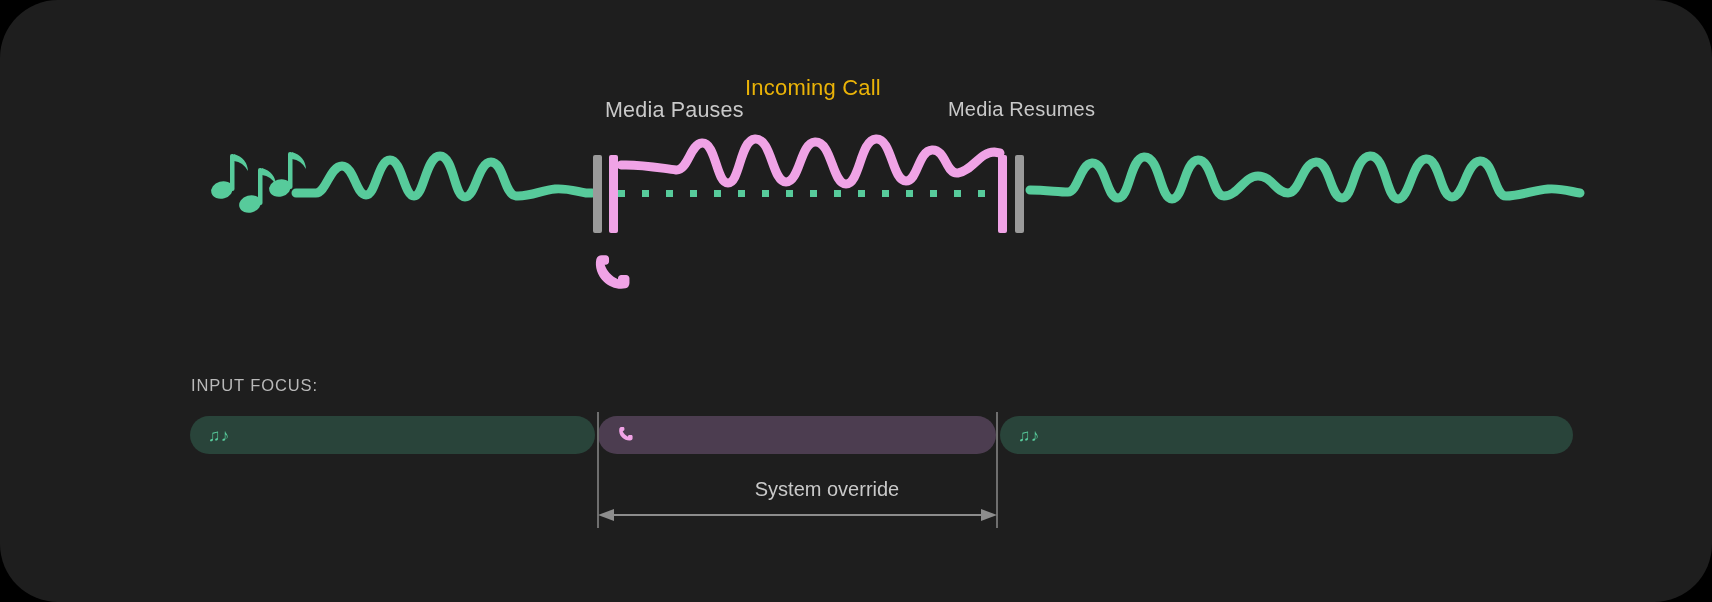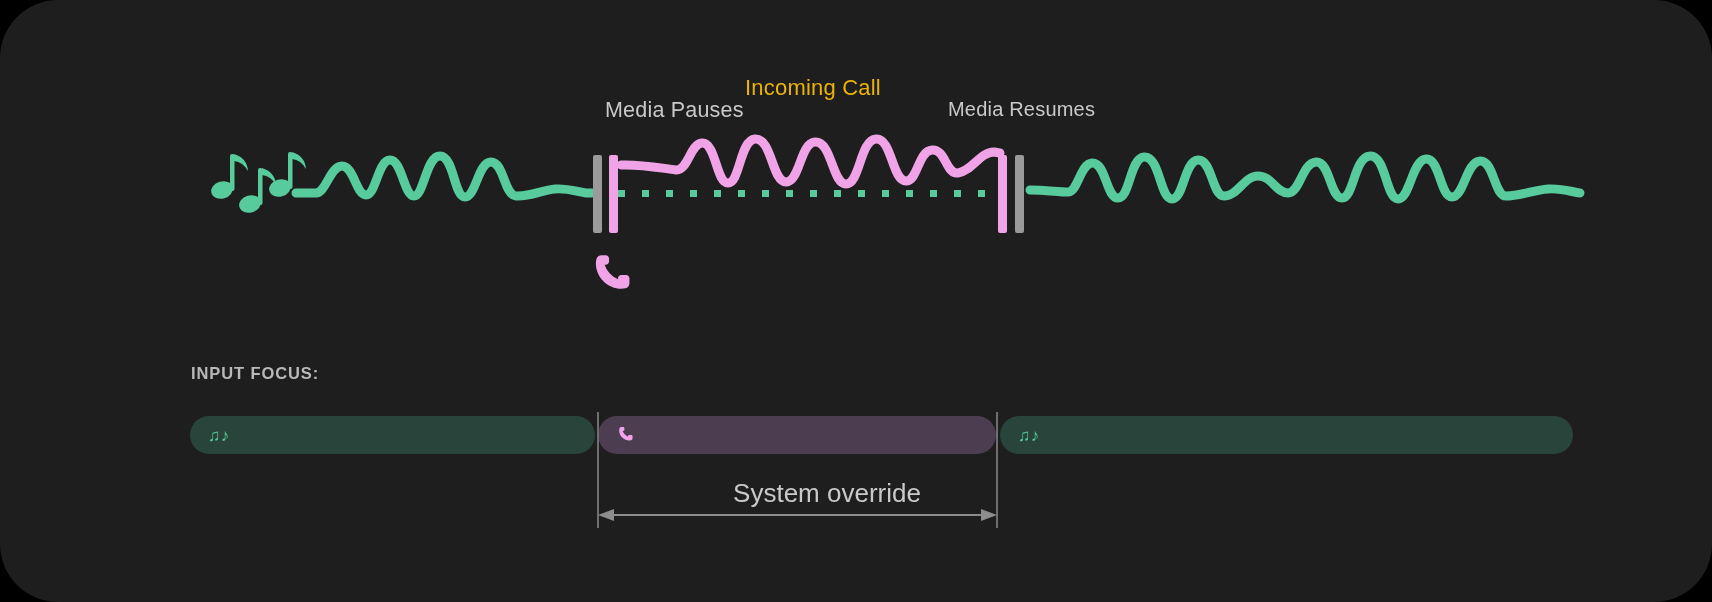--- a/index.html
+++ b/index.html
@@ -43,23 +43,23 @@
     font-weight: 400;
   }
   #wave-svg {
     position: absolute;
     left: 0; top: 0;
     width: 1712px; height: 602px;
     pointer-events: none;
   }
   #input-focus-label {
     position: absolute;
-    left: 191px; top: 364px;
+    left: 191px; top: 376px;
     font-size: 16.5px;
-    font-weight: 700;
+    font-weight: 400;
     color: #b9b9b9;
     letter-spacing: 0.9px;
   }
   .focusbar {
     position: absolute;
     top: 416px;
     height: 38px;
     border-radius: 19px;
     display: flex;
     align-items: center;
@@ -83,21 +83,21 @@
     margin-left: 18px;
     line-height: 1;
     font-size: 17px;
   }
   .bar-icon.music { color: #57cb9b; }
   #override-label {
     position: absolute;
     left: 598px; top: 478px;
     width: 458px;
     text-align: center;
-    font-size: 26px;
+    font-size: 20px;
     color: #c9c9c9;
   }
   #ovr-svg {
     position: absolute;
     left: 0; top: 0;
     width: 1712px; height: 602px;
     pointer-events: none;
   }
 </style>
 </head>

